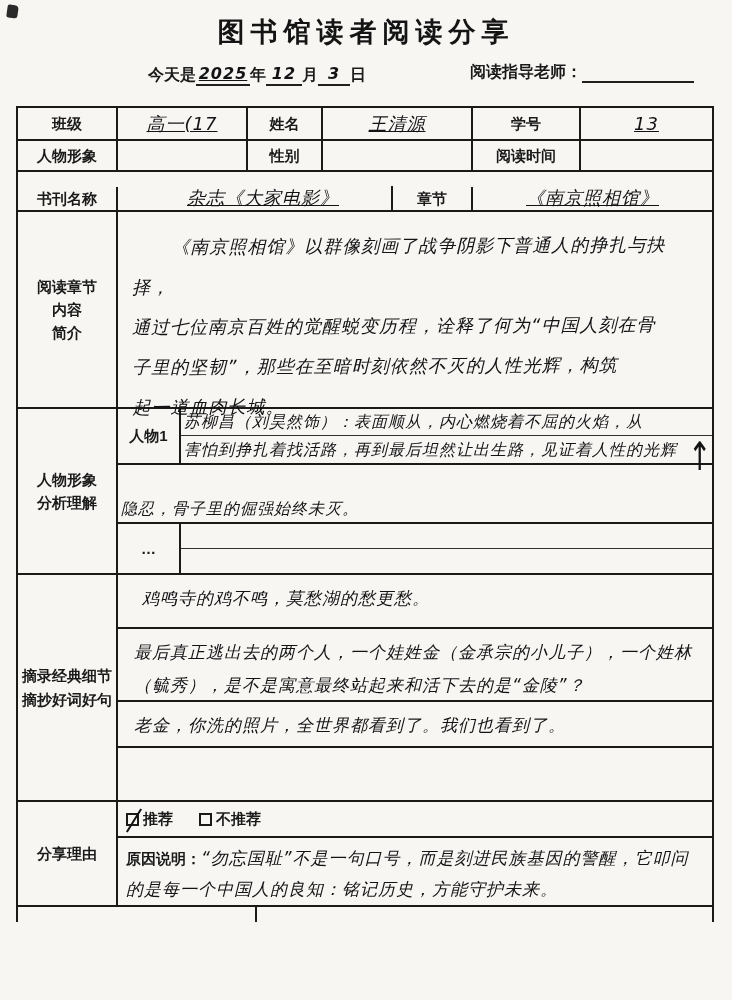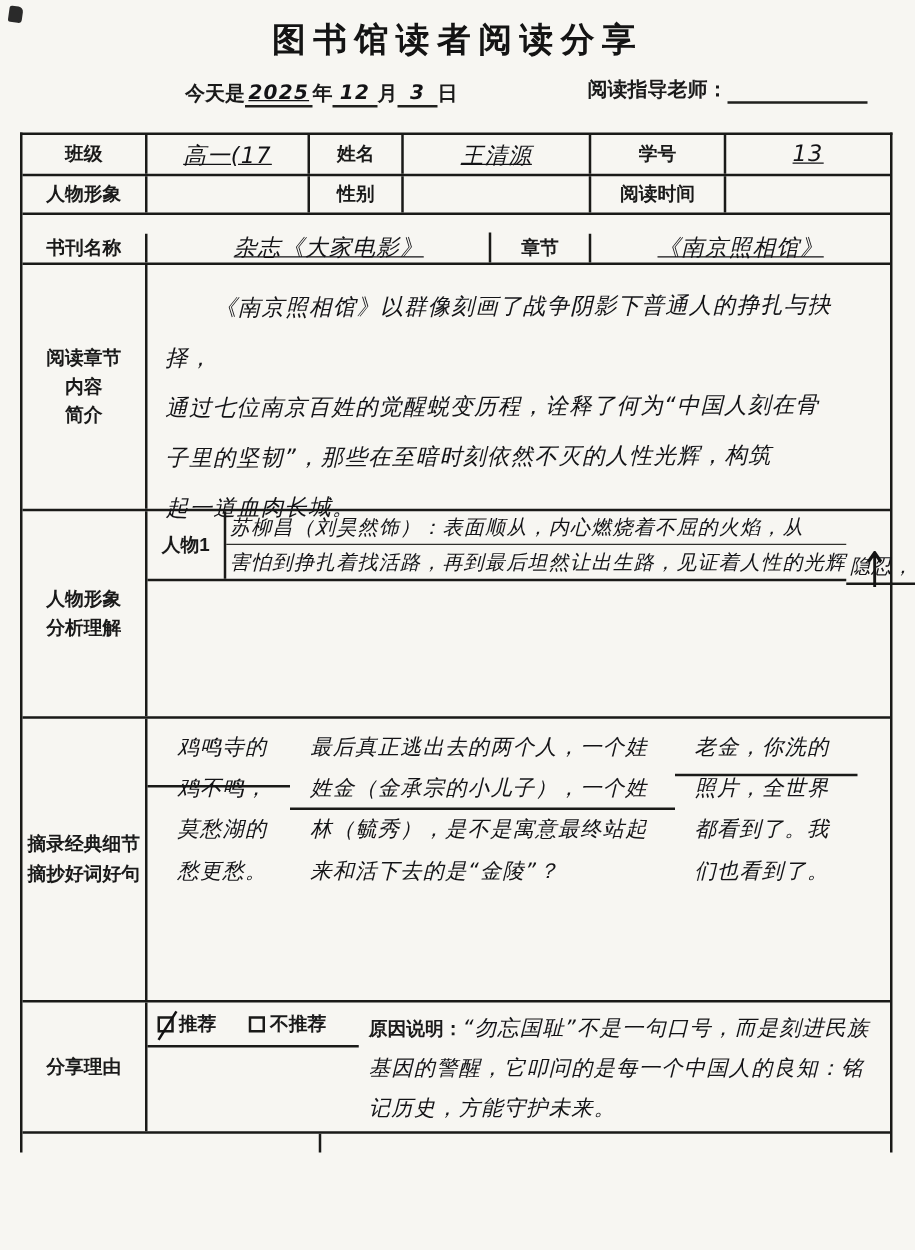--- a/index.html
+++ b/index.html
@@ -41,21 +41,21 @@
 
   .h-r1{ height:33px; } .h-r2{ height:31px; } .h-r3{ height:40px;align-items:flex-end; }
   .h-summary{ height:197px; } .h-chars{ height:166px; }
   .h-ex{ height:227px; } .h-refl{ height:88px; } .h-share{ height:105px; }
   .h-partial{ height:15px; border-bottom:none; }
 
   .summary-text{ flex:1; padding:14px 14px 0 14px; font-size:18px;
     line-height:40px; white-space:pre-line; text-indent:2.2em;
     transform:rotate(-0.3deg); }
 
-  .sect-body{ flex:1 1 auto; display:flex; min-width:0; }
+  .sect-body{ flex:1 1 auto; display:flex; flex-direction:column; min-width:0; }
   .char-row{ display:flex; border-bottom:2px solid #1a1a18; }
   .char-row:last-child{ border-bottom:none; }
   .char-label{ flex:0 0 63px; display:flex; align-items:center; justify-content:center;
     font-weight:700; font-size:15px; border-right:2px solid #1a1a18; }
   .char-content{ flex:1 1 auto; display:flex; flex-direction:column; min-width:0; }
   .ruled-half{ flex:1 1 50%; border-bottom:1.5px solid #30302c; display:flex;
     align-items:flex-end; overflow:visible; }
   .ruled-half:last-child{ border-bottom:none; }
   .char-text{ white-space:nowrap; font-size:16px; line-height:26px;
     padding-left:3px; overflow:visible; }

